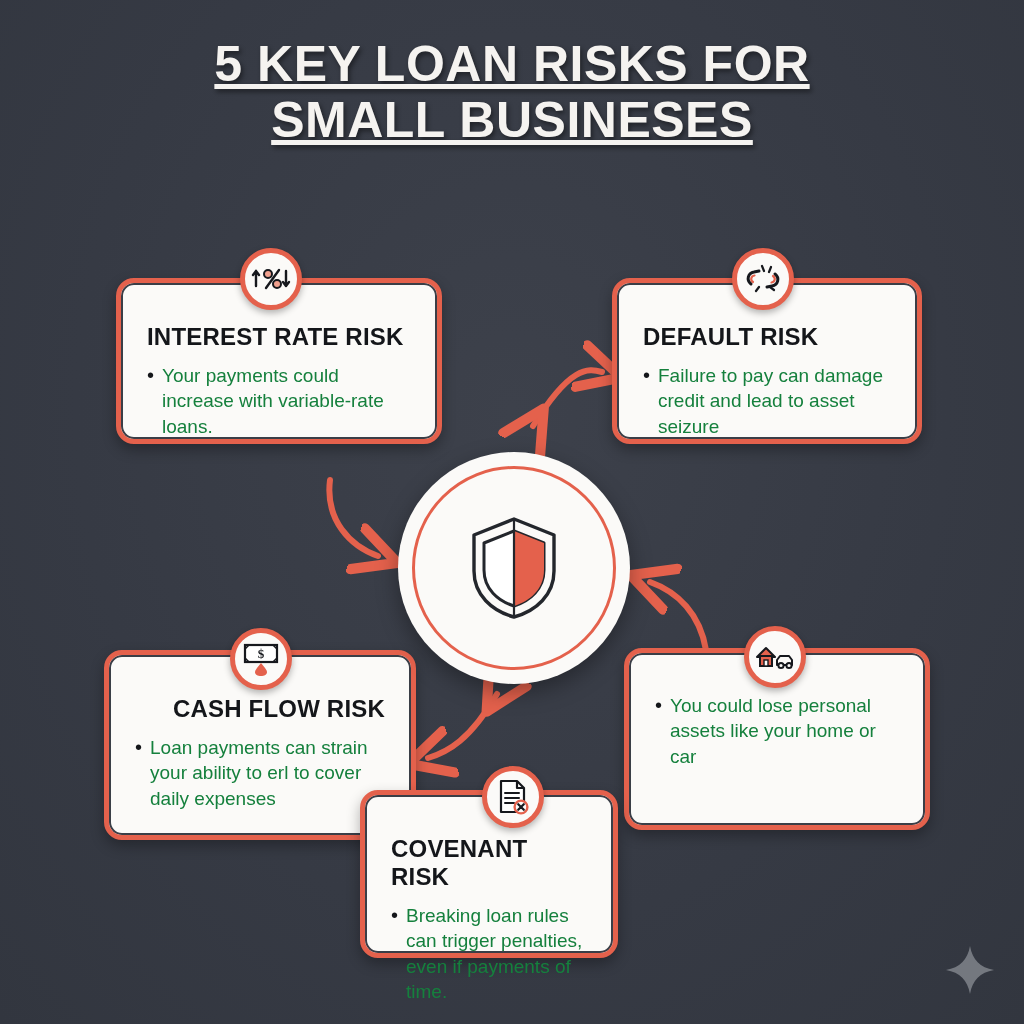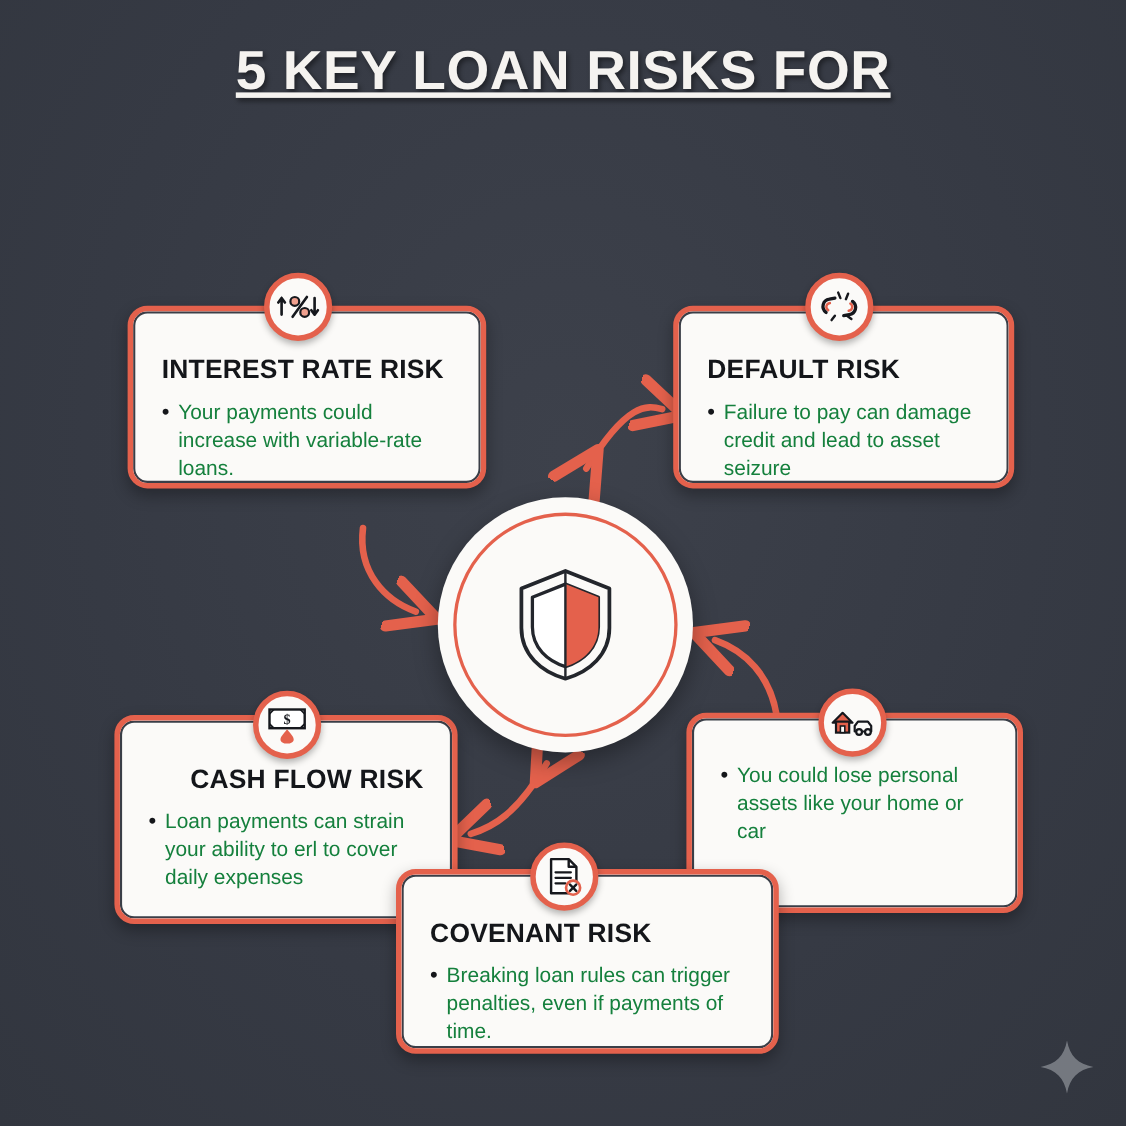--- a/index.html
+++ b/index.html
@@ -87,21 +87,21 @@
     color: #15803d;
     font-size: 19px;
     line-height: 1.33;
   }
 
   
   #card-interest   { left: 116px; top: 278px;  width: 326px; height: 166px; }
   #card-default    { left: 612px; top: 278px;  width: 310px; height: 166px; }
   #card-cashflow   { left: 104px; top: 650px;  width: 312px; height: 190px; }
   #card-collateral { left: 624px; top: 648px;  width: 306px; height: 182px; }
-  #card-covenant   { left: 360px; top: 790px;  width: 348px; height: 168px; }
+  #card-covenant   { left: 360px; top: 790px;  width: 258px; height: 168px; }
 
   #card-interest   .card-title { text-align: left; }
   #card-default    .card-title { text-align: left; }
   #card-cashflow   .card-title { text-align: right; margin-left: 20px; }
   #card-collateral .card-title { text-align: left; }
   #card-covenant   .card-title { text-align: left; }
 
   
   .badge {
     position: absolute;
@@ -161,20 +161,21 @@
     opacity: 0.55;
   }
 </style>
 </head>
 <body>
 
 <div class="canvas">
 
   <div class="title">
     <span class="line">5 KEY LOAN RISKS FOR</span>
+    <span class="line">SMALL BUSINESES</span>
   </div>
 
   <svg class="arrow-layer" viewBox="0 0 1024 1024">
     <defs>
       <marker id="ah" markerWidth="9" markerHeight="9" refX="4.2" refY="4.5" orient="auto">
         <path d="M0.6,0.9 L7.6,4.5 L0.6,8.1" fill="none" stroke="#e4614c" stroke-width="1.7" stroke-linecap="round" stroke-linejoin="round"></path>
       </marker>
       <marker id="ah2" markerWidth="9" markerHeight="9" refX="4.2" refY="4.5" orient="auto">
         <path d="M0.6,0.9 L7.6,4.5 L0.6,8.1" fill="none" stroke="#e4614c" stroke-width="1.7" stroke-linecap="round" stroke-linejoin="round"></path>
       </marker>

